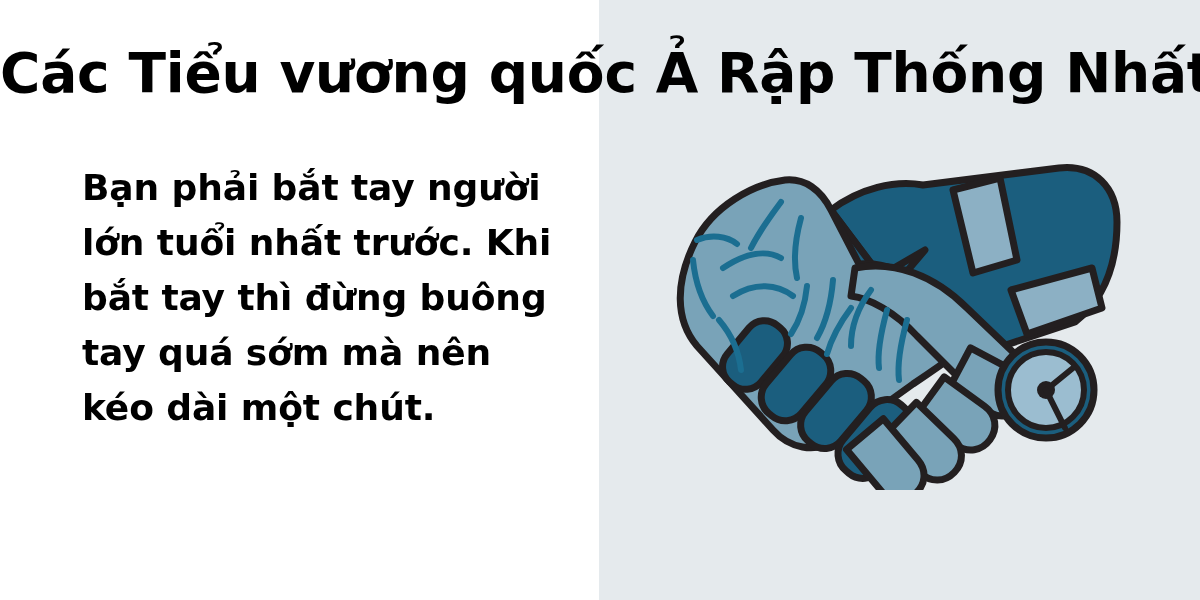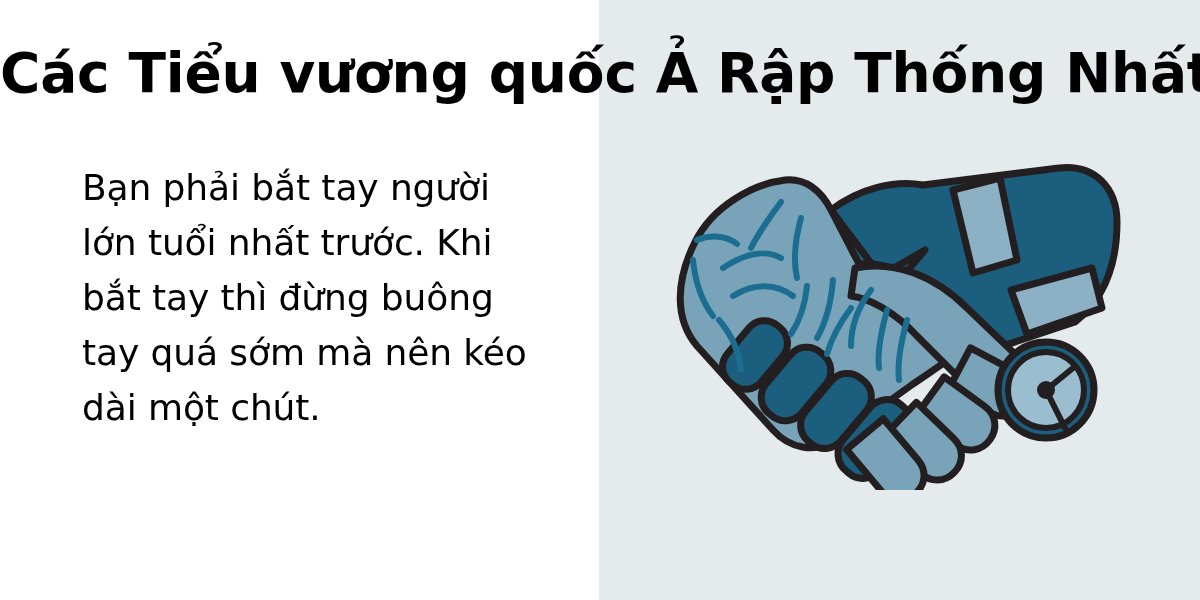--- a/index.html
+++ b/index.html
@@ -51,21 +51,21 @@
     line-height: 66px;
     white-space: nowrap;
   }
   
   .body-text {
     position: absolute;
     left: 82px;
     top: 160px;
     width: 470px;
     font-size: 36px;
-    font-weight: normal;
+    font-weight: bold;
     color: #000000;
     line-height: 55px;
     letter-spacing: -0.1px;
   }
   
   .illustration {
     position: absolute;
     left: 655px;
     top: 140px;
     width: 470px;

